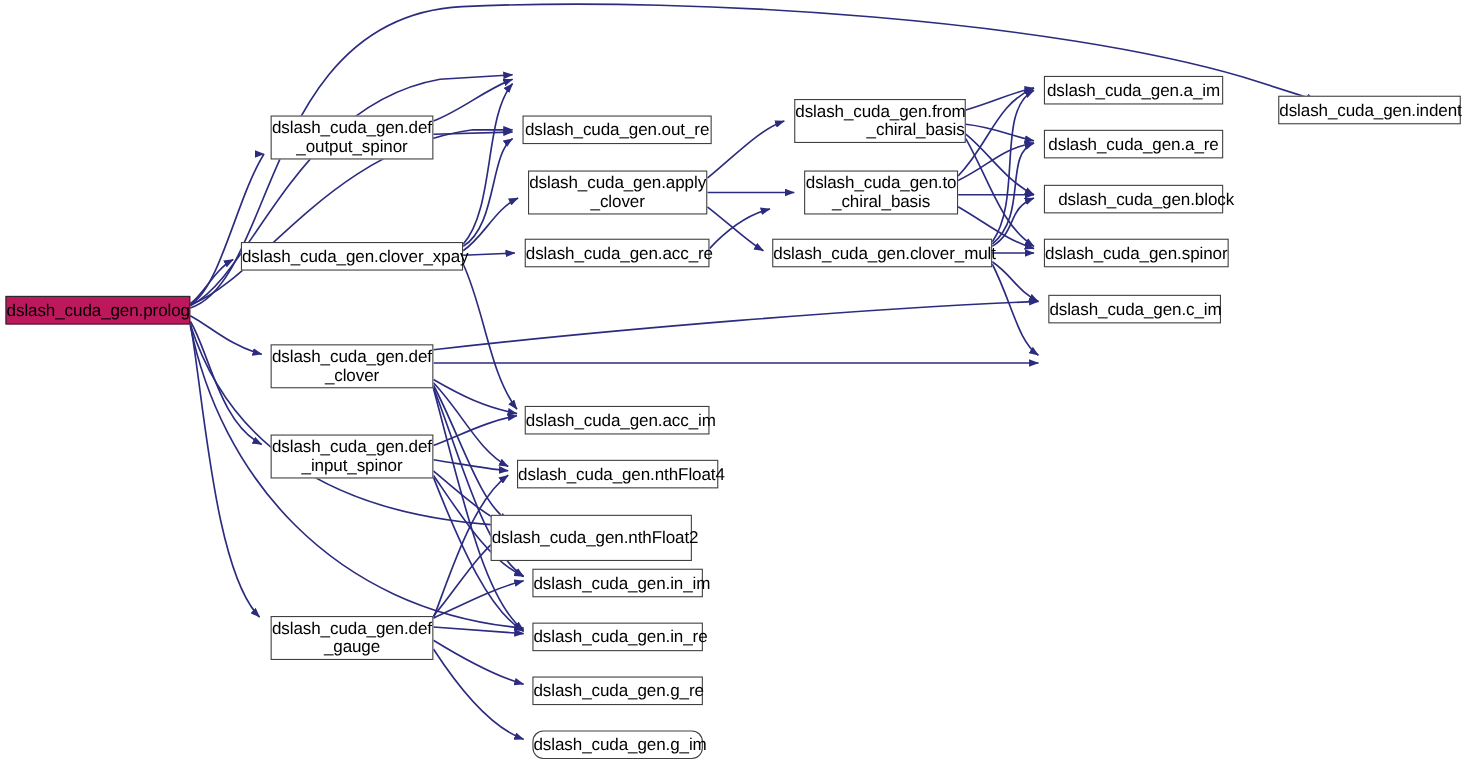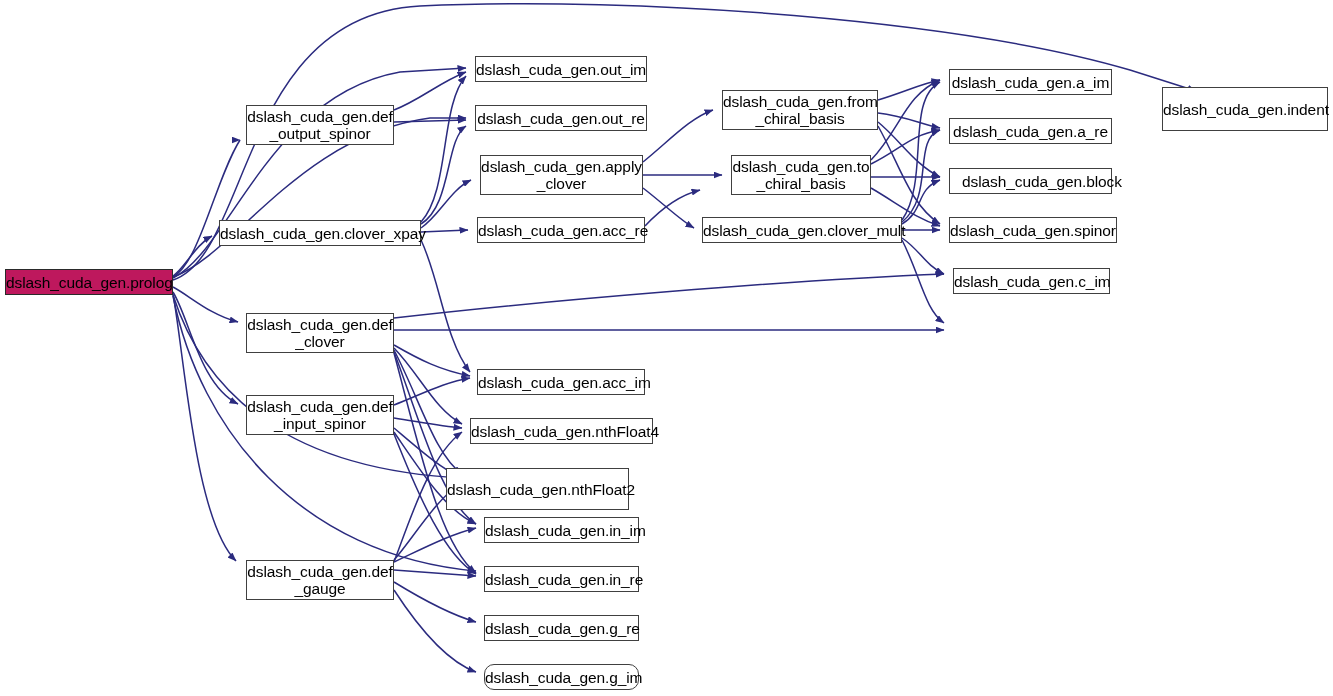--- a/index.html
+++ b/index.html
@@ -126,37 +126,36 @@
       <div class="node root" style="left: 5px; top: 269px; width: 168px; height: 26px;"><span class="label">dslash_cuda_gen.prolog</span></div>
       <div class="node" style="left: 246px; top: 105px; width: 148px; height: 40px;"><span class="label" style="white-space: pre;">dslash_cuda_gen.def
 _output_spinor</span></div>
       <div class="node" style="left: 219px; top: 220px; width: 202px; height: 26px;"><span class="label">dslash_cuda_gen.clover_xpay</span></div>
       <div class="node" style="left: 246px; top: 313px; width: 148px; height: 40px;"><span class="label" style="white-space: pre;">dslash_cuda_gen.def
 _clover</span></div>
       <div class="node" style="left: 246px; top: 395px; width: 148px; height: 40px;"><span class="label" style="white-space: pre;">dslash_cuda_gen.def
 _input_spinor</span></div>
       <div class="node" style="left: 246px; top: 560px; width: 148px; height: 40px;"><span class="label" style="white-space: pre;">dslash_cuda_gen.def
 _gauge</span></div>
-      <div class="node" style="left: 475px; top: 56px; width: 172px; height: 26px;"><span class="label">dslash_cuda_gen.out_im</span></div>
       <div class="node" style="left: 475px; top: 105px; width: 172px; height: 26px; text-align: center;"><span class="label">dslash_cuda_gen.out_re</span></div>
       <div class="node" style="left: 480px; top: 155px; width: 163px; height: 40px;"><span class="label" style="white-space: pre;">dslash_cuda_gen.apply
 _clover</span></div>
       <div class="node" style="left: 477px; top: 369px; width: 168px; height: 26px;"><span class="label">dslash_cuda_gen.acc_im</span></div>
       <div class="node" style="left: 477px; top: 217px; width: 168px; height: 26px;"><span class="label">dslash_cuda_gen.acc_re</span></div>
       <div class="node" style="left: 470px; top: 418px; width: 183px; height: 26px;"><span class="label">dslash_cuda_gen.nthFloat4</span></div>
       <div class="node" style="left: 446px; top: 468px; width: 183px; height: 42px;"><span class="label">dslash_cuda_gen.nthFloat2</span></div>
       <div class="node" style="left: 484px; top: 517px; width: 155px; height: 26px;"><span class="label">dslash_cuda_gen.in_im</span></div>
       <div class="node" style="left: 484px; top: 566px; width: 155px; height: 26px;"><span class="label">dslash_cuda_gen.in_re</span></div>
       <div class="node" style="left: 484px; top: 615px; width: 155px; height: 26px;"><span class="label">dslash_cuda_gen.g_re</span></div>
       <div class="node" style="left: 484px; top: 664px; width: 155px; height: 26px; border-radius: 10px;"><span class="label">dslash_cuda_gen.g_im</span></div>
-      <div class="node" style="left: 722px; top: 90px; width: 156px; height: 40px;"><span class="label" style="white-space: pre;">dslash_cuda_gen.from
+      <div class="node" style="left: 722px; top: 90px; width: 156px; height: 40px;"><span class="label" style="white-space: pre; text-align: right;">dslash_cuda_gen.from
 _chiral_basis</span></div>
       <div class="node" style="left: 731px; top: 155px; width: 140px; height: 40px;"><span class="label" style="white-space: pre;">dslash_cuda_gen.to
 _chiral_basis</span></div>
       <div class="node" style="left: 702px; top: 217px; width: 200px; height: 26px;"><span class="label">dslash_cuda_gen.clover_mult</span></div>
       <div class="node" style="left: 949px; top: 69px; width: 163px; height: 26px;"><span class="label">dslash_cuda_gen.a_im</span></div>
       <div class="node" style="left: 949px; top: 118px; width: 163px; height: 26px;"><span class="label">dslash_cuda_gen.a_re</span></div>
       <div class="node" style="left: 949px; top: 168px; width: 163px; height: 26px; padding-left: 12px;"><span class="label">dslash_cuda_gen.block</span></div>
       <div class="node" style="left: 949px; top: 217px; width: 168px; height: 26px;"><span class="label">dslash_cuda_gen.spinor</span></div>
       <div class="node" style="left: 953px; top: 268px; width: 157px; height: 26px;"><span class="label">dslash_cuda_gen.c_im</span></div>
-      <div class="node" style="left: 1162px; top: 87px; width: 166px; height: 44px;"><span class="label">dslash_cuda_gen.indent</span></div>
+      <div class="node" style="left: 1162px; top: 87px; width: 166px; height: 26px;"><span class="label">dslash_cuda_gen.indent</span></div>
     </div>
 </div>
 
 </body></html>

